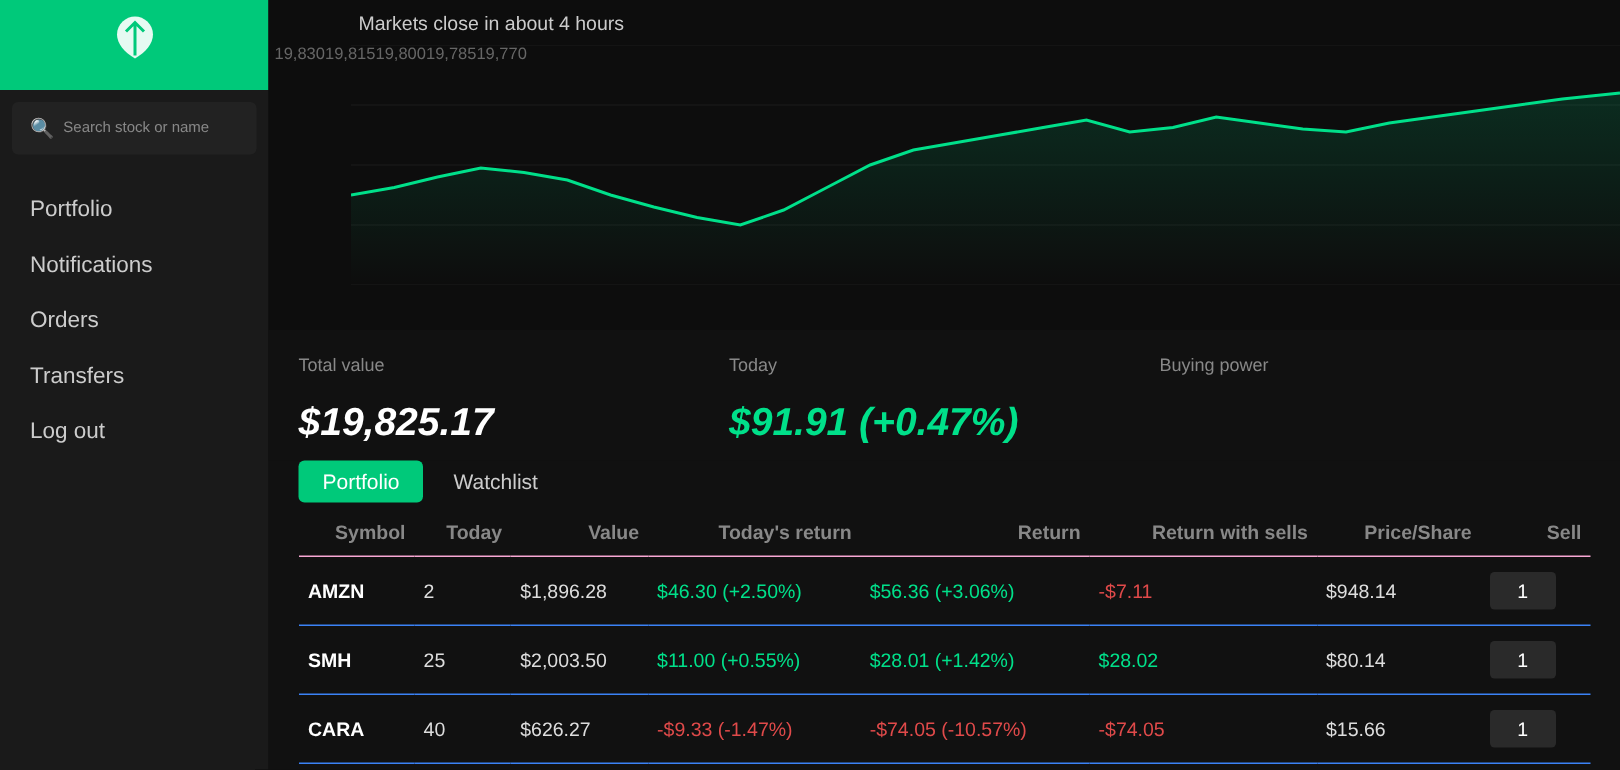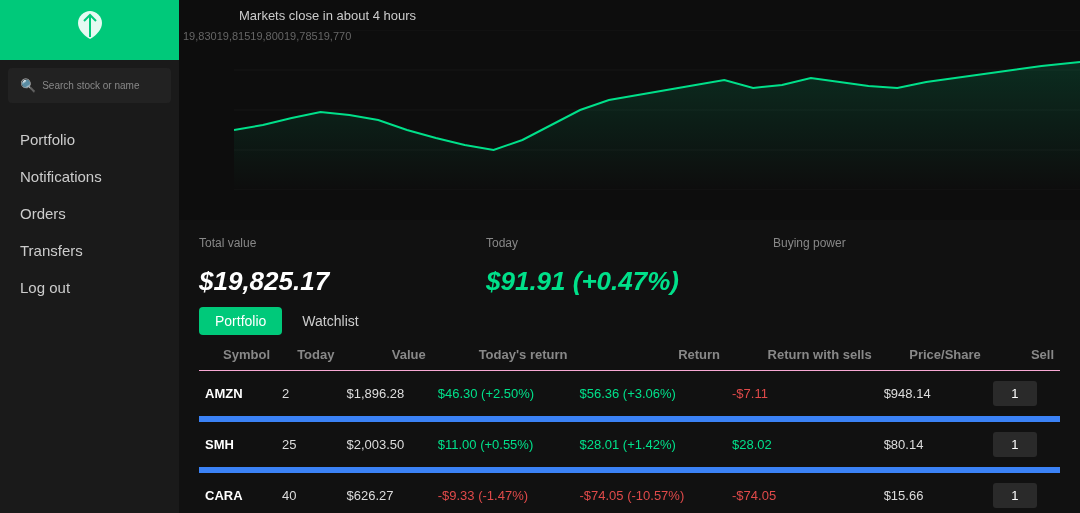--- a/index.html
+++ b/index.html
@@ -172,21 +172,21 @@
       font-size: 13px;
     }
     thead tr th {
       padding: 8px 6px;
       color: #888;
       font-weight: 700;
       text-align: right;
       border-bottom: 1px solid #f9a8d4;
     }
     tbody tr {
-      border-bottom: 6px solid #3b82f6;
+      border-bottom: 1px solid #3b82f6;
     }
     tbody tr td {
       padding: 10px 6px;
       color: #ddd;
     }
     td.green { color: #00e08a; }
     td.red { color: #e04a4a; }
     td.symbol { font-weight: 600; color: #fff; }
 
     .sell-input {

